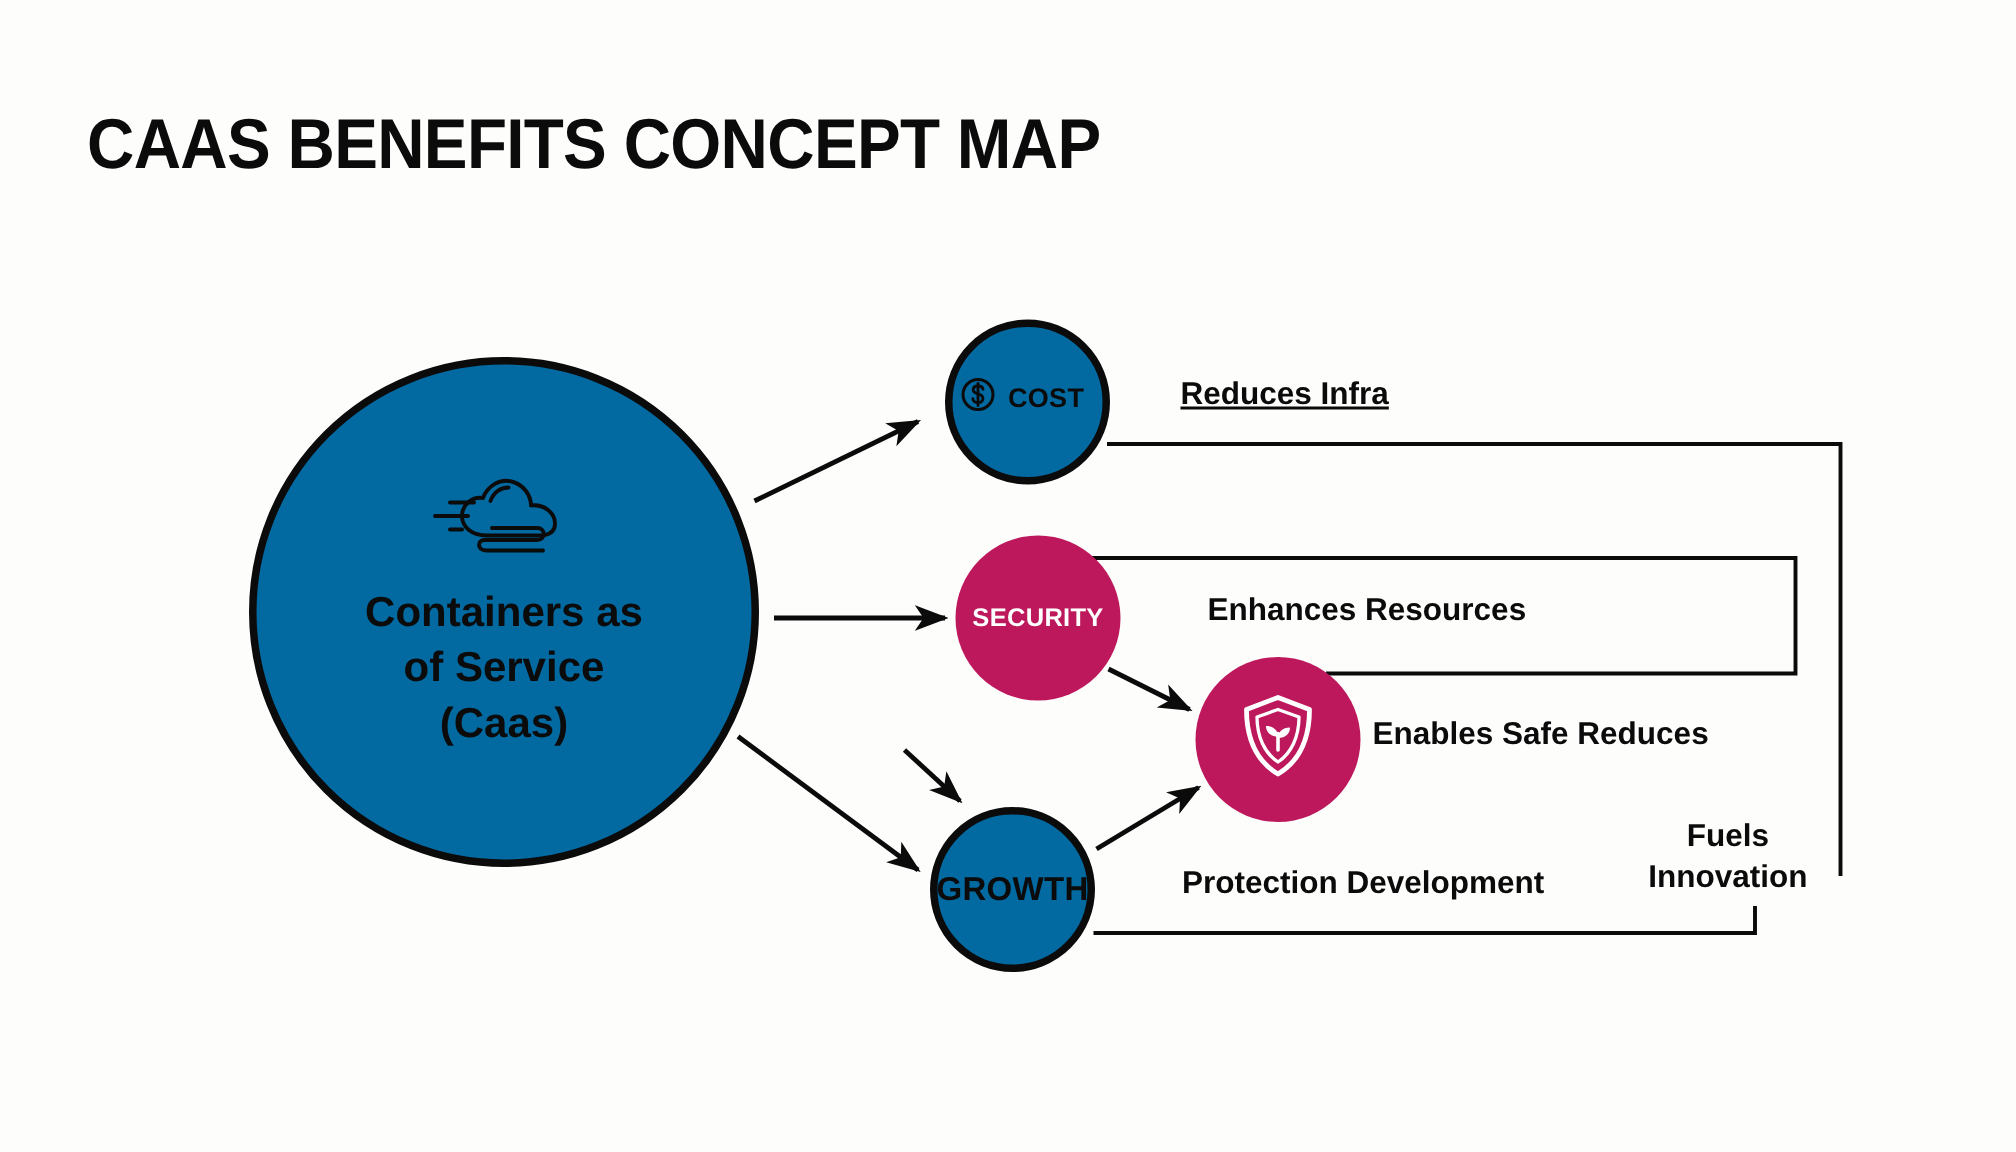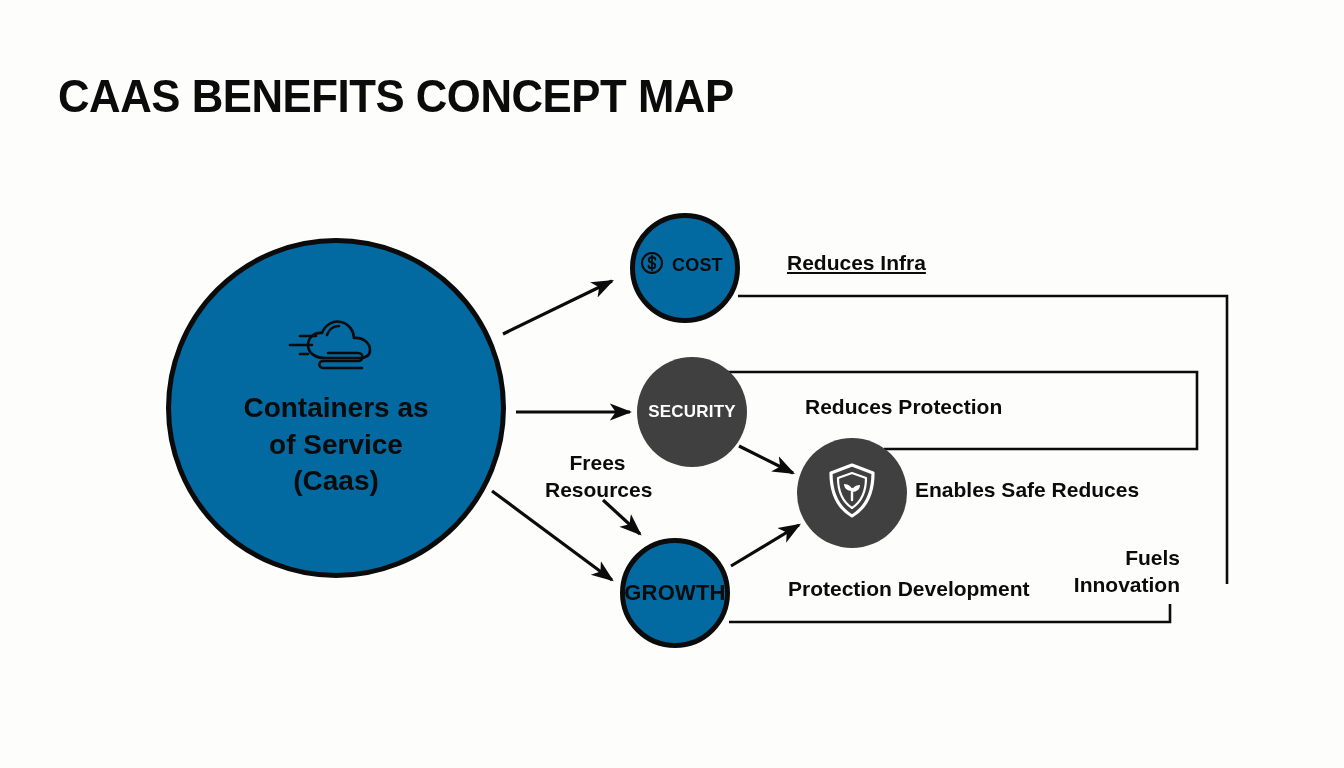--- a/index.html
+++ b/index.html
@@ -50,21 +50,21 @@
     display: flex;
     align-items: center;
     justify-content: center;
     flex-direction: column;
   }
   .node-outline {
     border: 5px solid #0b0b0b;
     background: #0369a1;
   }
   .node-filled {
-    background: #404040;
+    background: #be185d;
     border: none;
   }
 
   
   #hub {
     left: 166px;
     top: 238px;
     width: 340px;
     height: 340px;
   }
@@ -155,21 +155,21 @@
   }
   .edge-label.two-line {
     white-space: pre-line;
     text-align: center;
   }
   #lbl-reduces  { left: 787px;  top: 250px; text-decoration: underline; }
   #lbl-enhances { left: 805px;  top: 394px; }
   #lbl-scaling  { left: 915px;  top: 477px; }
   #lbl-accel    { left: 788px;  top: 576px; }
   #lbl-frees    { left: 545px;  top: 450px; width: 105px; }
-  #lbl-fuels    { left: 1060px; top: 545px; width: 120px; text-align: right; }
+  #lbl-fuels    { left: 1092px; top: 545px; width: 120px; text-align: center; }
 </style>
 </head>
 <body>
 
 <div id="stage">
 
   <svg id="wires" viewBox="0 0 1344 768" xmlns="http://www.w3.org/2000/svg">
     <defs>
       <marker id="ah" viewBox="0 0 10 10" refX="9" refY="5" markerWidth="7" markerHeight="7" orient="auto-start-reverse">
         <path d="M 0 1.2 L 10 5 L 0 8.8 L 2.6 5 Z" fill="#0b0b0b"></path>
@@ -242,21 +242,19 @@
         <path d="M27 31 C32 31 35 28 35 24 C30 24 27 27 27 31 Z" fill="#ffffff"></path>
       </svg>
     </span>
   </div>
 
   <div class="node node-outline" id="growth">
     <span class="cap">GROWTH</span>
   </div>
 
   <div class="edge-label" id="lbl-reduces">Reduces Infra</div>
-  <div class="edge-label" id="lbl-enhances">Reduces Protection</div>
+  <div class="edge-label" id="lbl-enhances">Enhances Resources</div>
   <div class="edge-label" id="lbl-scaling">Enables Safe Reduces</div>
   <div class="edge-label" id="lbl-accel">Protection Development</div>
-  <div class="edge-label two-line" id="lbl-frees">Frees
-Resources</div>
   <div class="edge-label two-line" id="lbl-fuels">Fuels
 Innovation</div>
 
 </div>
 
 </body></html>

